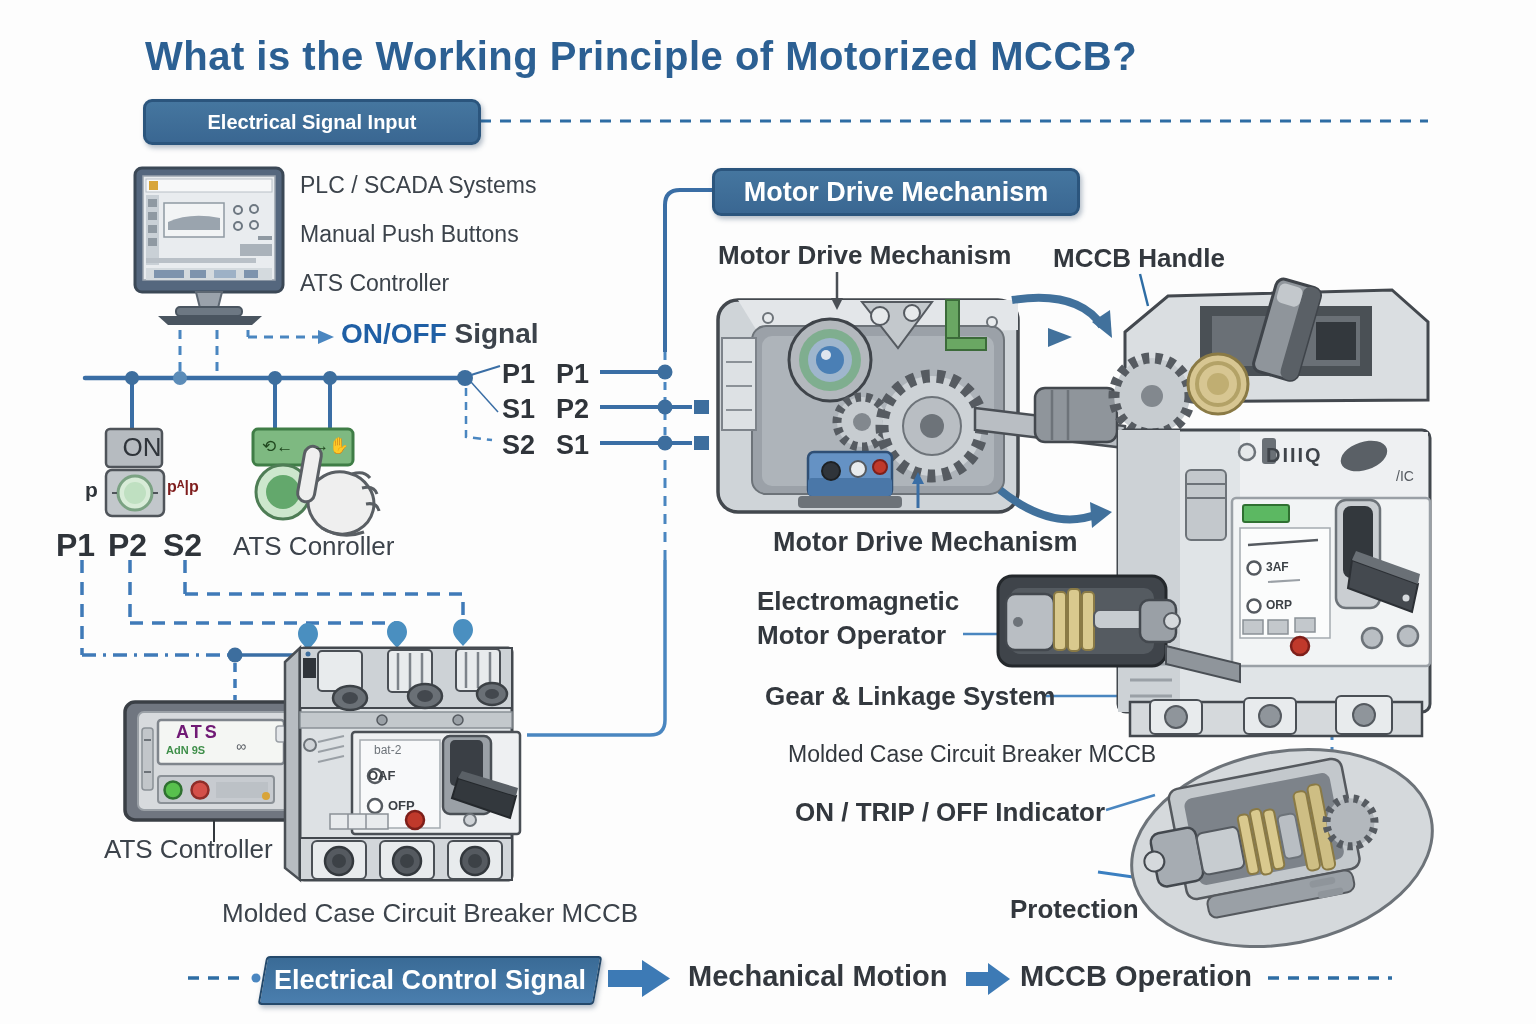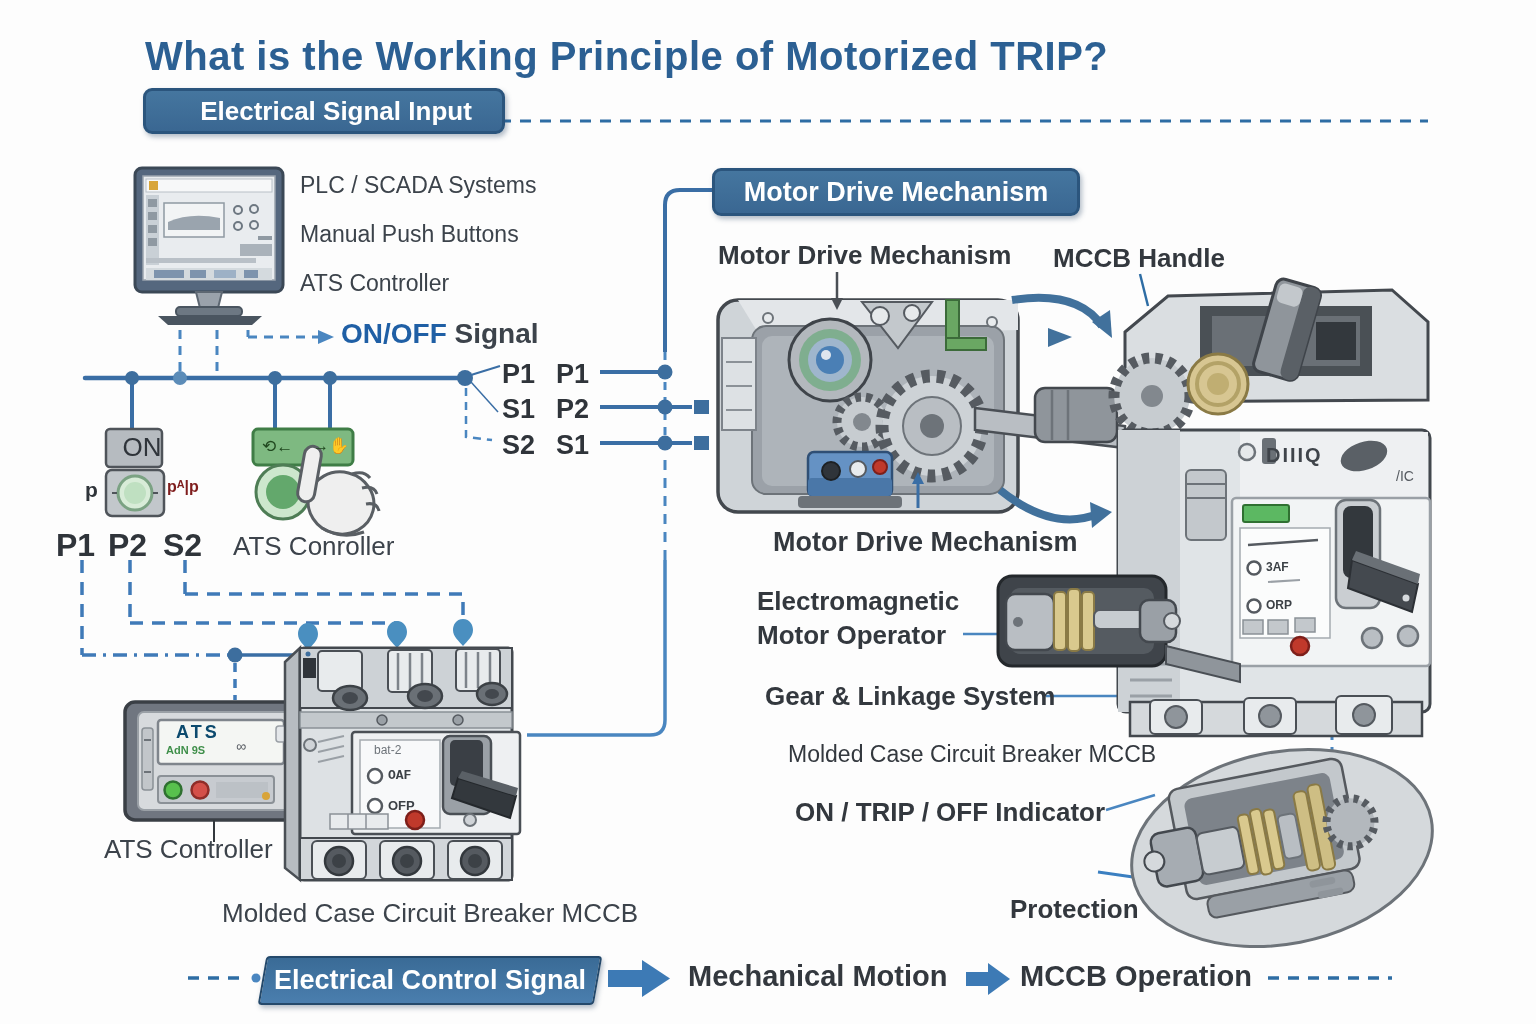--- a/index.html
+++ b/index.html
@@ -4,21 +4,21 @@
 <style>
   html,body{margin:0;padding:0;background:#ffffff;}
   #canvas{position:relative;width:1536px;height:1024px;background:#fdfdfd;overflow:hidden;
           font-family:"Liberation Sans","DejaVu Sans",sans-serif;}
   .abs{position:absolute;}
   .lbl{position:absolute;color:#33383e;white-space:nowrap;}
   #title{left:145px;top:34px;font-size:40px;font-weight:bold;color:#2c6093;letter-spacing:.5px;}
   .badge{position:absolute;display:flex;align-items:center;justify-content:center;
          background:linear-gradient(180deg,#45769f,#3a6792);border:3px solid #2b557d;border-radius:9px;
          color:#fff;font-weight:bold;box-shadow:2px 3px 5px rgba(40,70,100,.35);}
-  #badge-signal-input{left:143px;top:88px;width:332px;height:40px;font-size:26px;padding-left:24px;}
+  #badge-signal-input{left:143px;top:99px;width:332px;height:40px;font-size:20px;}
   #badge-motor-drive{left:712px;top:168px;width:362px;height:42px;font-size:27px;}
   .src{font-size:23px;color:#3c434b;}
   .big-term{font-size:32px;font-weight:600;color:#2f343a;}
   .mid-term{font-size:27px;font-weight:600;color:#2f343a;}
   .rlabel{font-size:26px;font-weight:600;color:#33383e;}
   .devtext{position:absolute;color:#4a4f55;}
   #flow-badge{left:262px;top:956px;width:332px;height:45px;transform:skewX(-10deg);
               background:linear-gradient(180deg,#3a6b96,#4a7eae);border:2px solid #24496b;border-radius:4px;
               box-shadow:2px 3px 5px rgba(40,70,100,.35);display:flex;align-items:center;justify-content:center;}
   #flow-badge span{transform:skewX(10deg);color:#fff;font-size:27px;font-weight:bold;}
@@ -401,21 +401,21 @@
       <line x1="188" y1="978" x2="248" y2="978" stroke="#2e6da4" stroke-width="3.5" stroke-dasharray="11 9"></line>
       <circle cx="256" cy="978" r="4.5" fill="#4a86c0"></circle>
       <rect x="608" y="970" width="34" height="17" fill="#3d7ab5"></rect>
       <polygon points="642,960 670,978.5 642,997" fill="#3d7ab5"></polygon>
       <rect x="966" y="972" width="22" height="14" fill="#3d7ab5"></rect>
       <polygon points="988,963 1010,979 988,995" fill="#3d7ab5"></polygon>
       <line x1="1268" y1="978" x2="1392" y2="978" stroke="#2e6da4" stroke-width="3.5" stroke-dasharray="11 9"></line>
     </g>
   </svg>
 
-  <div id="title" class="lbl">What is the Working Principle of Motorized TRIP?</div>
+  <div id="title" class="lbl">What is the Working Principle of Motorized MCCB?</div>
 
   <div id="badge-signal-input" class="badge">
     <span>Electrical Signal Input</span>
   </div>
   <div id="badge-motor-drive" class="badge">
     <span>Motor Drive Mechanism</span>
   </div>
 
   <div class="lbl src" style="left:300px;top:172px;">PLC / SCADA Systems</div>
   <div class="lbl src" style="left:300px;top:221px;">Manual Push Buttons</div>
@@ -437,27 +437,27 @@
   <div class="lbl big-term" style="left:163px;top:527px;">S2</div>
   <div class="lbl" style="left:233px;top:531px;font-size:26px;color:#3c434b;">ATS Conroller</div>
 
   <div class="lbl mid-term" style="left:502px;top:359px;">P1</div>
   <div class="lbl mid-term" style="left:556px;top:359px;">P1</div>
   <div class="lbl mid-term" style="left:502px;top:394px;">S1</div>
   <div class="lbl mid-term" style="left:556px;top:394px;">P2</div>
   <div class="lbl mid-term" style="left:502px;top:430px;">S2</div>
   <div class="lbl mid-term" style="left:556px;top:430px;">S1</div>
 
-  <div class="devtext" style="left:176px;top:722px;font-size:18px;font-weight:bold;letter-spacing:3px;color:#0c4a6e;">ATS</div>
+  <div class="devtext" style="left:176px;top:722px;font-size:18px;font-weight:bold;letter-spacing:3px;color:#701a75;">ATS</div>
   <div class="devtext" style="left:166px;top:744px;font-size:11px;font-weight:bold;color:#3f8f4a;">AdN 9S</div>
   <div class="devtext" style="left:236px;top:738px;font-size:14px;color:#555a60;">∞</div>
   <div class="lbl" style="left:104px;top:834px;font-size:26px;color:#3c434b;">ATS Controller</div>
 
   <div class="devtext" style="left:366px;top:743px;font-size:12px;color:#6d7379;margin-left:8px;">bat-2</div>
-  <div class="devtext" style="left:388px;top:768px;font-size:13px;font-weight:bold;color:#3c4146;font-family:Liberation Mono, monospace;">OAF</div>
+  <div class="devtext" style="left:368px;top:768px;font-size:13px;font-weight:bold;color:#3c4146;">OAF</div>
   <div class="devtext" style="left:388px;top:798px;font-size:13px;font-weight:bold;color:#3c4146;">OFP</div>
   <div class="lbl" style="left:222px;top:898px;font-size:26px;color:#3c434b;">Molded Case Circuit Breaker MCCB</div>
 
   <div class="lbl rlabel" style="left:718px;top:240px;">Motor Drive Mechanism</div>
   <div class="lbl rlabel" style="left:1053px;top:243px;font-weight:700;">MCCB Handle</div>
   <div class="lbl rlabel" style="left:773px;top:527px;font-weight:700;font-size:27px;">Motor Drive Mechanism</div>
   <div class="lbl rlabel" style="left:757px;top:586px;">Electromagnetic</div>
   <div class="lbl rlabel" style="left:757px;top:620px;">Motor Operator</div>
   <div class="lbl rlabel" style="left:765px;top:681px;">Gear &amp; Linkage System</div>
   <div class="lbl" style="left:788px;top:741px;font-size:23px;font-weight:500;color:#33383e;">Molded Case Circuit Breaker MCCB</div>

